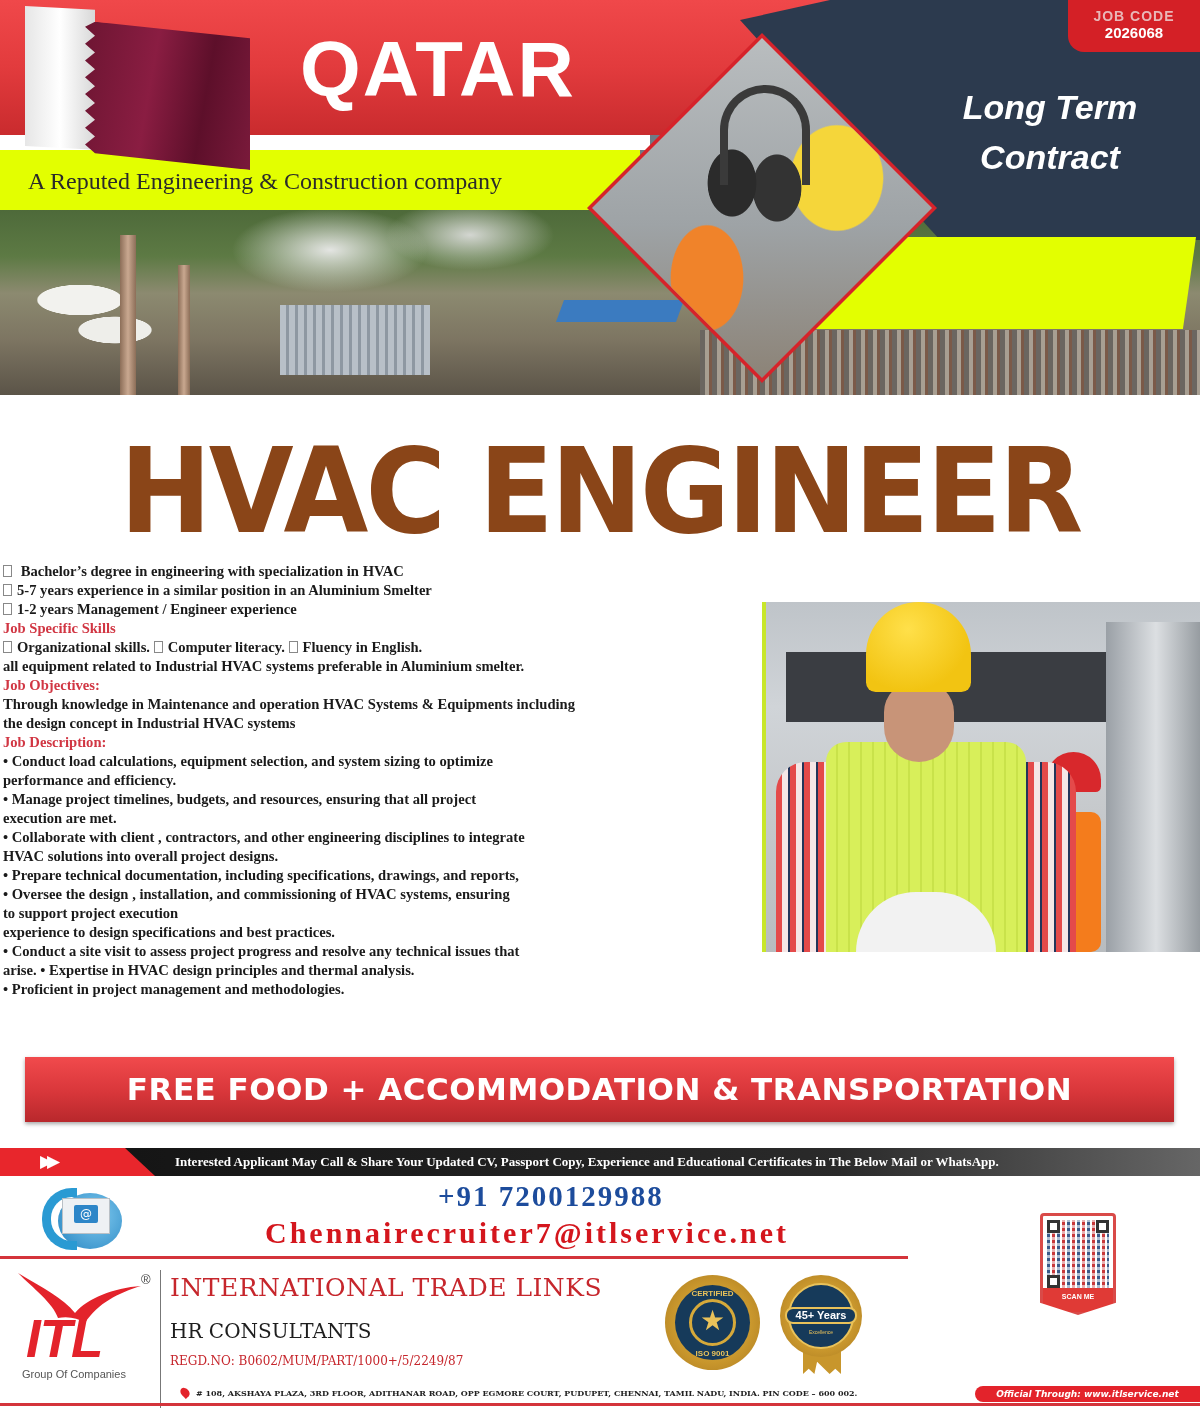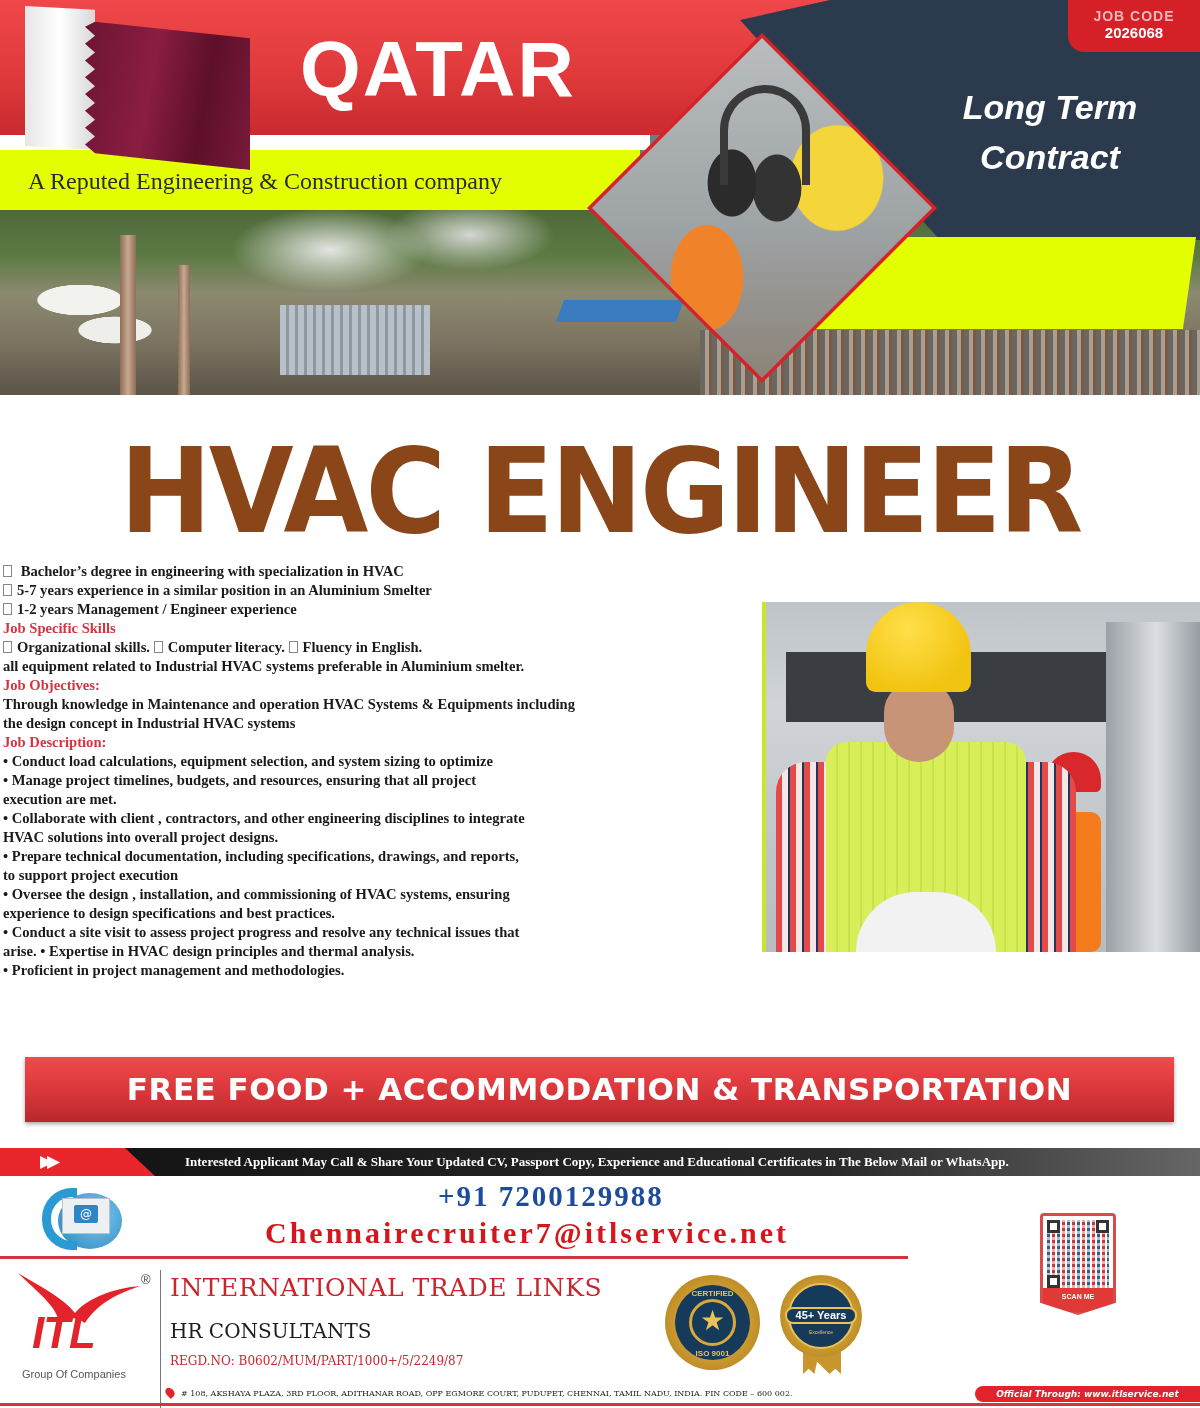--- a/index.html
+++ b/index.html
@@ -71,21 +71,21 @@
   .wp-helmet2 { position: absolute; left: 280px; top: 150px; width: 55px; height: 40px; background: #d8282c; border-radius: 30px 30px 6px 6px; }
   .wp-vest2 { position: absolute; left: 255px; top: 210px; width: 80px; height: 140px; background: #f47c1c; border-radius: 10px; }
 
   
   .benefits { position: absolute; left: 25px; top: 1057px; width: 1149px; height: 65px; background: linear-gradient(180deg, #f14a4c 0%, #d8363a 55%, #b8282c 100%); box-shadow: 0 2px 4px rgba(0,0,0,0.35); text-align: center; font-family: "DejaVu Sans", sans-serif; font-weight: 700; font-size: 31px; color: #ffffff; line-height: 65px; letter-spacing: 0.5px; }
 
   
   .apply-strip { position: absolute; left: 0; top: 1148px; width: 1200px; height: 28px; background: linear-gradient(90deg, #111 0%, #2a2a2a 70%, #666 100%); }
   .apply-arrow { position: absolute; left: 0; top: 0; width: 155px; height: 28px; background: #e8262c; clip-path: polygon(0 0, 125px 0, 155px 28px, 0 28px); }
   .apply-arrow-icon { position: absolute; left: 40px; top: 3px; font-size: 17px; color: #ffffff; font-family: "DejaVu Sans", sans-serif; letter-spacing: -6px; font-weight: 700; }
-  .apply-text { position: absolute; left: 185px; top: 0; font-family: "Liberation Serif", serif; font-weight: 700; font-size: 13px; color: #ffffff; line-height: 28px; white-space: nowrap; }
+  .apply-text { position: absolute; left: 175px; top: 0; font-family: "Liberation Serif", serif; font-weight: 700; font-size: 13px; color: #ffffff; line-height: 28px; white-space: nowrap; }
 
   
   .contact-icon { position: absolute; left: 40px; top: 1183px; width: 90px; height: 70px; }
   .ci-phone { position: absolute; left: 2px; top: 5px; width: 35px; height: 62px; border: 9px solid #2a9ad3; border-right: none; border-radius: 30px 0 0 30px; }
   .ci-globe { position: absolute; left: 18px; top: 10px; width: 64px; height: 56px; border-radius: 50%; background: radial-gradient(circle at 60% 40%, #7ec9ef, #2583c0); }
   .ci-env { position: absolute; left: 22px; top: 15px; width: 48px; height: 36px; background: #eef1f4; border: 1px solid #b9c0c6; }
   .ci-screen { position: absolute; left: 34px; top: 22px; width: 24px; height: 18px; background: #2d86c8; border-radius: 2px; color: #fff; font-size: 12px; text-align: center; line-height: 18px; font-family: "DejaVu Sans", sans-serif; }
 
   .phone { position: absolute; left: 438px; top: 1180px; font-family: "Liberation Serif", serif; font-weight: 700; font-size: 29px; color: #1d4c9c; letter-spacing: 2px; }
   .email { position: absolute; left: 265px; top: 1216px; font-family: "Liberation Serif", serif; font-weight: 700; font-size: 30px; color: #d4161d; letter-spacing: 3px; }
@@ -95,42 +95,42 @@
   .qr-code { position: absolute; left: 4px; top: 4px; width: 62px; height: 68px;
     background:
       repeating-linear-gradient(0deg, rgba(255,255,255,0.6) 0 3px, rgba(255,255,255,0) 3px 6px),
       repeating-linear-gradient(90deg, #3a5a8a 0 3px, #fff 3px 5px, #c8383a 5px 8px, #fff 8px 10px); }
   .qr-corner { position: absolute; width: 13px; height: 13px; border: 3px solid #333; background: #fff; }
   .qr-label { position: absolute; left: 0; bottom: 0; width: 70px; height: 24px; background: #e03a36; color: #fff; font-family: "Liberation Sans", sans-serif; font-weight: 700; font-size: 7px; text-align: center; line-height: 18px; }
 
   
   .company-logo { position: absolute; left: 8px; top: 1268px; width: 150px; height: 115px; }
   .logo-bird { position: absolute; left: 5px; top: 0; width: 130px; height: 60px; }
-  .logo-text { position: absolute; left: 24px; top: 40px; font-family: "Liberation Sans", sans-serif; font-style: italic; font-weight: 700; font-size: 44px; color: #e3232b; letter-spacing: -1px; }
+  .logo-text { position: absolute; left: 18px; top: 40px; font-family: "Liberation Sans", sans-serif; font-style: italic; font-weight: 700; font-size: 53px; color: #e3232b; letter-spacing: -1px; }
   .logo-sub { position: absolute; left: 14px; top: 100px; font-family: "Liberation Sans", sans-serif; font-size: 11px; color: #555; }
   .logo-reg { position: absolute; left: 141px; top: 1272px; font-family: "Liberation Sans", sans-serif; font-size: 13px; color: #444; }
   .company-divider { position: absolute; left: 160px; top: 1270px; width: 1px; height: 138px; background: #777; }
   .company-name { position: absolute; left: 170px; top: 1273px; font-family: "DejaVu Serif", serif; font-size: 25px; color: #c6262c; letter-spacing: 0.5px; }
   .company-tagline { position: absolute; left: 170px; top: 1319px; font-family: "DejaVu Serif", serif; font-size: 20px; color: #1e1e1e; }
   .company-reg { position: absolute; left: 170px; top: 1354px; font-family: "DejaVu Serif", serif; font-size: 12px; color: #c6262c; }
 
   .seal { position: absolute; border-radius: 50%; background: radial-gradient(circle, #e8c35a 0%, #c8962c 60%, #a87820 100%); }
   .seal-iso { left: 665px; top: 1275px; width: 95px; height: 95px; }
   .seal-iso .ring { position: absolute; left: 10px; top: 10px; width: 75px; height: 75px; border-radius: 50%; background: #163a5a; }
   .seal-iso .ring2 { position: absolute; left: 24px; top: 24px; width: 47px; height: 47px; border-radius: 50%; border: 3px solid #d6a93a; background: #163a5a; }
   .seal-iso .star { position: absolute; left: 0; top: 26px; width: 95px; text-align: center; color: #e9c25a; font-size: 28px; font-family: "DejaVu Sans", sans-serif; line-height: 40px; }
   .seal-iso .txt-top { position: absolute; left: 0; top: 14px; width: 95px; text-align: center; font-family: "Liberation Sans", sans-serif; font-weight: 700; font-size: 8px; color: #e9c25a; }
   .seal-iso .txt-bot { position: absolute; left: 0; top: 74px; width: 95px; text-align: center; font-family: "Liberation Sans", sans-serif; font-weight: 700; font-size: 8px; color: #e9c25a; }
   .seal-years { left: 780px; top: 1275px; width: 82px; height: 82px; }
   .seal-years .ring { position: absolute; left: 8px; top: 8px; width: 66px; height: 66px; border-radius: 50%; background: #163a5a; border: 2px solid #e9c25a; }
   .seal-years .ribbon-label { position: absolute; left: 5px; top: 32px; width: 72px; height: 17px; border-radius: 8px; background: #163a5a; border: 2px solid #e9c25a; color: #fff; font-family: "Liberation Sans", sans-serif; font-weight: 700; font-size: 11px; text-align: center; line-height: 13px; }
   .seal-years .sub { position: absolute; left: 0; top: 54px; width: 82px; text-align: center; font-family: "Liberation Sans", sans-serif; font-size: 5px; color: #e9c25a; }
   .seal-years-tails { position: absolute; left: 803px; top: 1348px; width: 38px; height: 26px; background: #c8962c; clip-path: polygon(0 0, 45% 0, 30% 100%, 15% 80%, 0 100%, 0 0, 55% 0, 100% 0, 100% 100%, 85% 80%, 70% 100%); }
 
-  .address-row { position: absolute; left: 165px; top: 1386px; width: 800px; font-family: "DejaVu Serif", serif; font-weight: 400; font-size: 8px; color: #222; white-space: nowrap; line-height: 14px; }
+  .address-row { position: absolute; left: 180px; top: 1386px; width: 800px; font-family: "DejaVu Serif", serif; font-weight: 700; font-size: 8px; color: #222; white-space: nowrap; line-height: 14px; }
   .pin-icon { display: inline-block; width: 10px; height: 13px; background: #e3232b; border-radius: 50% 50% 50% 0; transform: rotate(-45deg) scale(0.8); vertical-align: -3px; margin-right: 6px; }
   .website { position: absolute; left: 975px; top: 1386px; width: 225px; height: 16px; background: #e3232b; border-radius: 8px 0 0 8px; color: #ffffff; font-family: "DejaVu Sans", sans-serif; font-style: italic; font-weight: 700; font-size: 9px; text-align: center; line-height: 16px; }
   .footer-rule { position: absolute; left: 0; top: 1403px; width: 1200px; height: 3px; background: #d4343b; }
 </style>
 </head>
 <body>
 
 <div class="header">
   <div class="plant-photo"></div>
   <div class="tower t1"></div>
@@ -178,27 +178,28 @@
   <span class="heading">Job Specific Skills</span>
   <span class="line"><span class="box"></span><span>Organizational skills.</span> <span class="box"></span><span>Computer literacy.</span> <span class="box"></span><span>Fluency in English.</span></span>
   <span class="line">all equipment related to Industrial HVAC systems preferable in Aluminium smelter.</span>
 
   <span class="heading">Job Objectives:</span>
   <span class="line">Through knowledge in Maintenance and operation HVAC Systems &amp; Equipments including</span>
   <span class="line">the design concept in Industrial HVAC systems</span>
 
   <span class="heading">Job Description:</span>
   <span class="line">• Conduct load calculations, equipment selection, and system sizing to optimize</span>
+  <span class="line">performance and efficiency.</span>
   <span class="line">• Manage project timelines, budgets, and resources, ensuring that all project</span>
   <span class="line">execution are met.</span>
   <span class="line">• Collaborate with client , contractors, and other engineering disciplines to integrate</span>
   <span class="line">HVAC solutions into overall project designs.</span>
   <span class="line">• Prepare technical documentation, including specifications, drawings, and reports,</span>
+  <span class="line">• Oversee the design , installation, and commissioning of HVAC systems, ensuring</span>
   <span class="line">to support project execution</span>
-  <span class="line">• Oversee the design , installation, and commissioning of HVAC systems, ensuring</span>
   <span class="line">experience to design specifications and best practices.</span>
   <span class="line">• Conduct a site visit to assess project progress and resolve any technical issues that</span>
   <span class="line">arise. • Expertise in HVAC design principles and thermal analysis.</span>
   <span class="line">• Proficient in project management and methodologies.</span>
 </div>
 
 <div class="worker-photo">
   <div class="wp-ceiling"></div>
   <div class="wp-duct"></div>
   <div class="wp-helmet2"></div>

